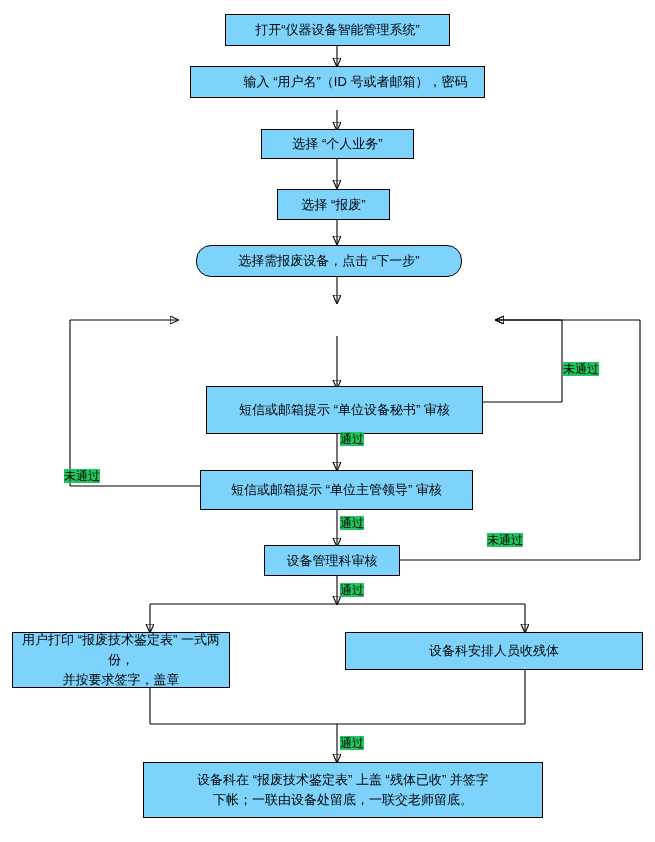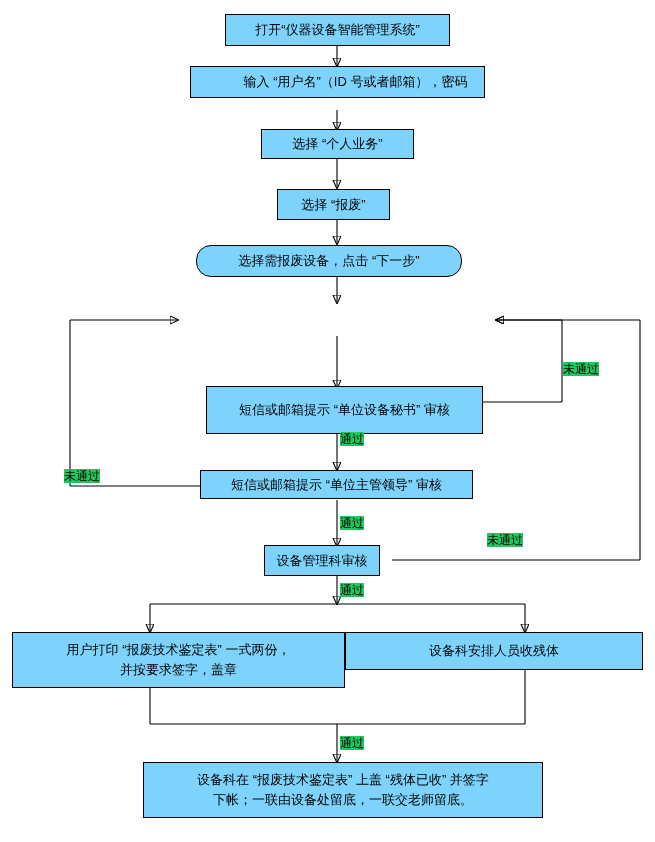--- a/index.html
+++ b/index.html
@@ -87,25 +87,25 @@
 
   <div class="node" style="left:261px;top:129px;width:153px;height:30px;">选择 “个人业务”</div>
 
   <div class="node" style="left:277px;top:189px;width:113px;height:31px;">选择 “报废”</div>
 
   <div class="node" style="left:196px;top:245px;width:266px;height:32px;border-radius:15px;">选择需报废设备，点击 “下一步”</div>
 
 
   <div class="node" style="left:196px;top:386px;width:277px;height:48px;margin-left:10px;">短信或邮箱提示 “单位设备秘书” 审核</div>
 
-  <div class="node" style="left:200px;top:470px;width:273px;height:29px;">短信或邮箱提示 “单位主管领导” 审核</div>
+  <div class="node" style="left:200px;top:470px;width:273px;height:40px;">短信或邮箱提示 “单位主管领导” 审核</div>
 
-  <div class="node" style="left:264px;top:545px;width:116px;height:31px;">设备管理科审核</div>
+  <div class="node" style="left:264px;top:545px;width:136px;height:31px;">设备管理科审核</div>
 
-  <div class="node" style="left:12px;top:632px;width:333px;height:56px;">用户打印 “报废技术鉴定表” 一式两份，
+  <div class="node" style="left:12px;top:632px;width:218px;height:56px;">用户打印 “报废技术鉴定表” 一式两份，
 并按要求签字，盖章</div>
 
   <div class="node" style="left:345px;top:632px;width:298px;height:38px;">设备科安排人员收残体</div>
 
   <div class="node" style="left:143px;top:762px;width:400px;height:56px;text-align:center;">设备科在 “报废技术鉴定表” 上盖 “残体已收” 并签字
 下帐；一联由设备处留底，一联交老师留底。</div>
 
   <div class="lbl" style="left:563px;top:362px;">未通过</div>
 
   <div class="lbl" style="left:340px;top:432px;">通过</div>

